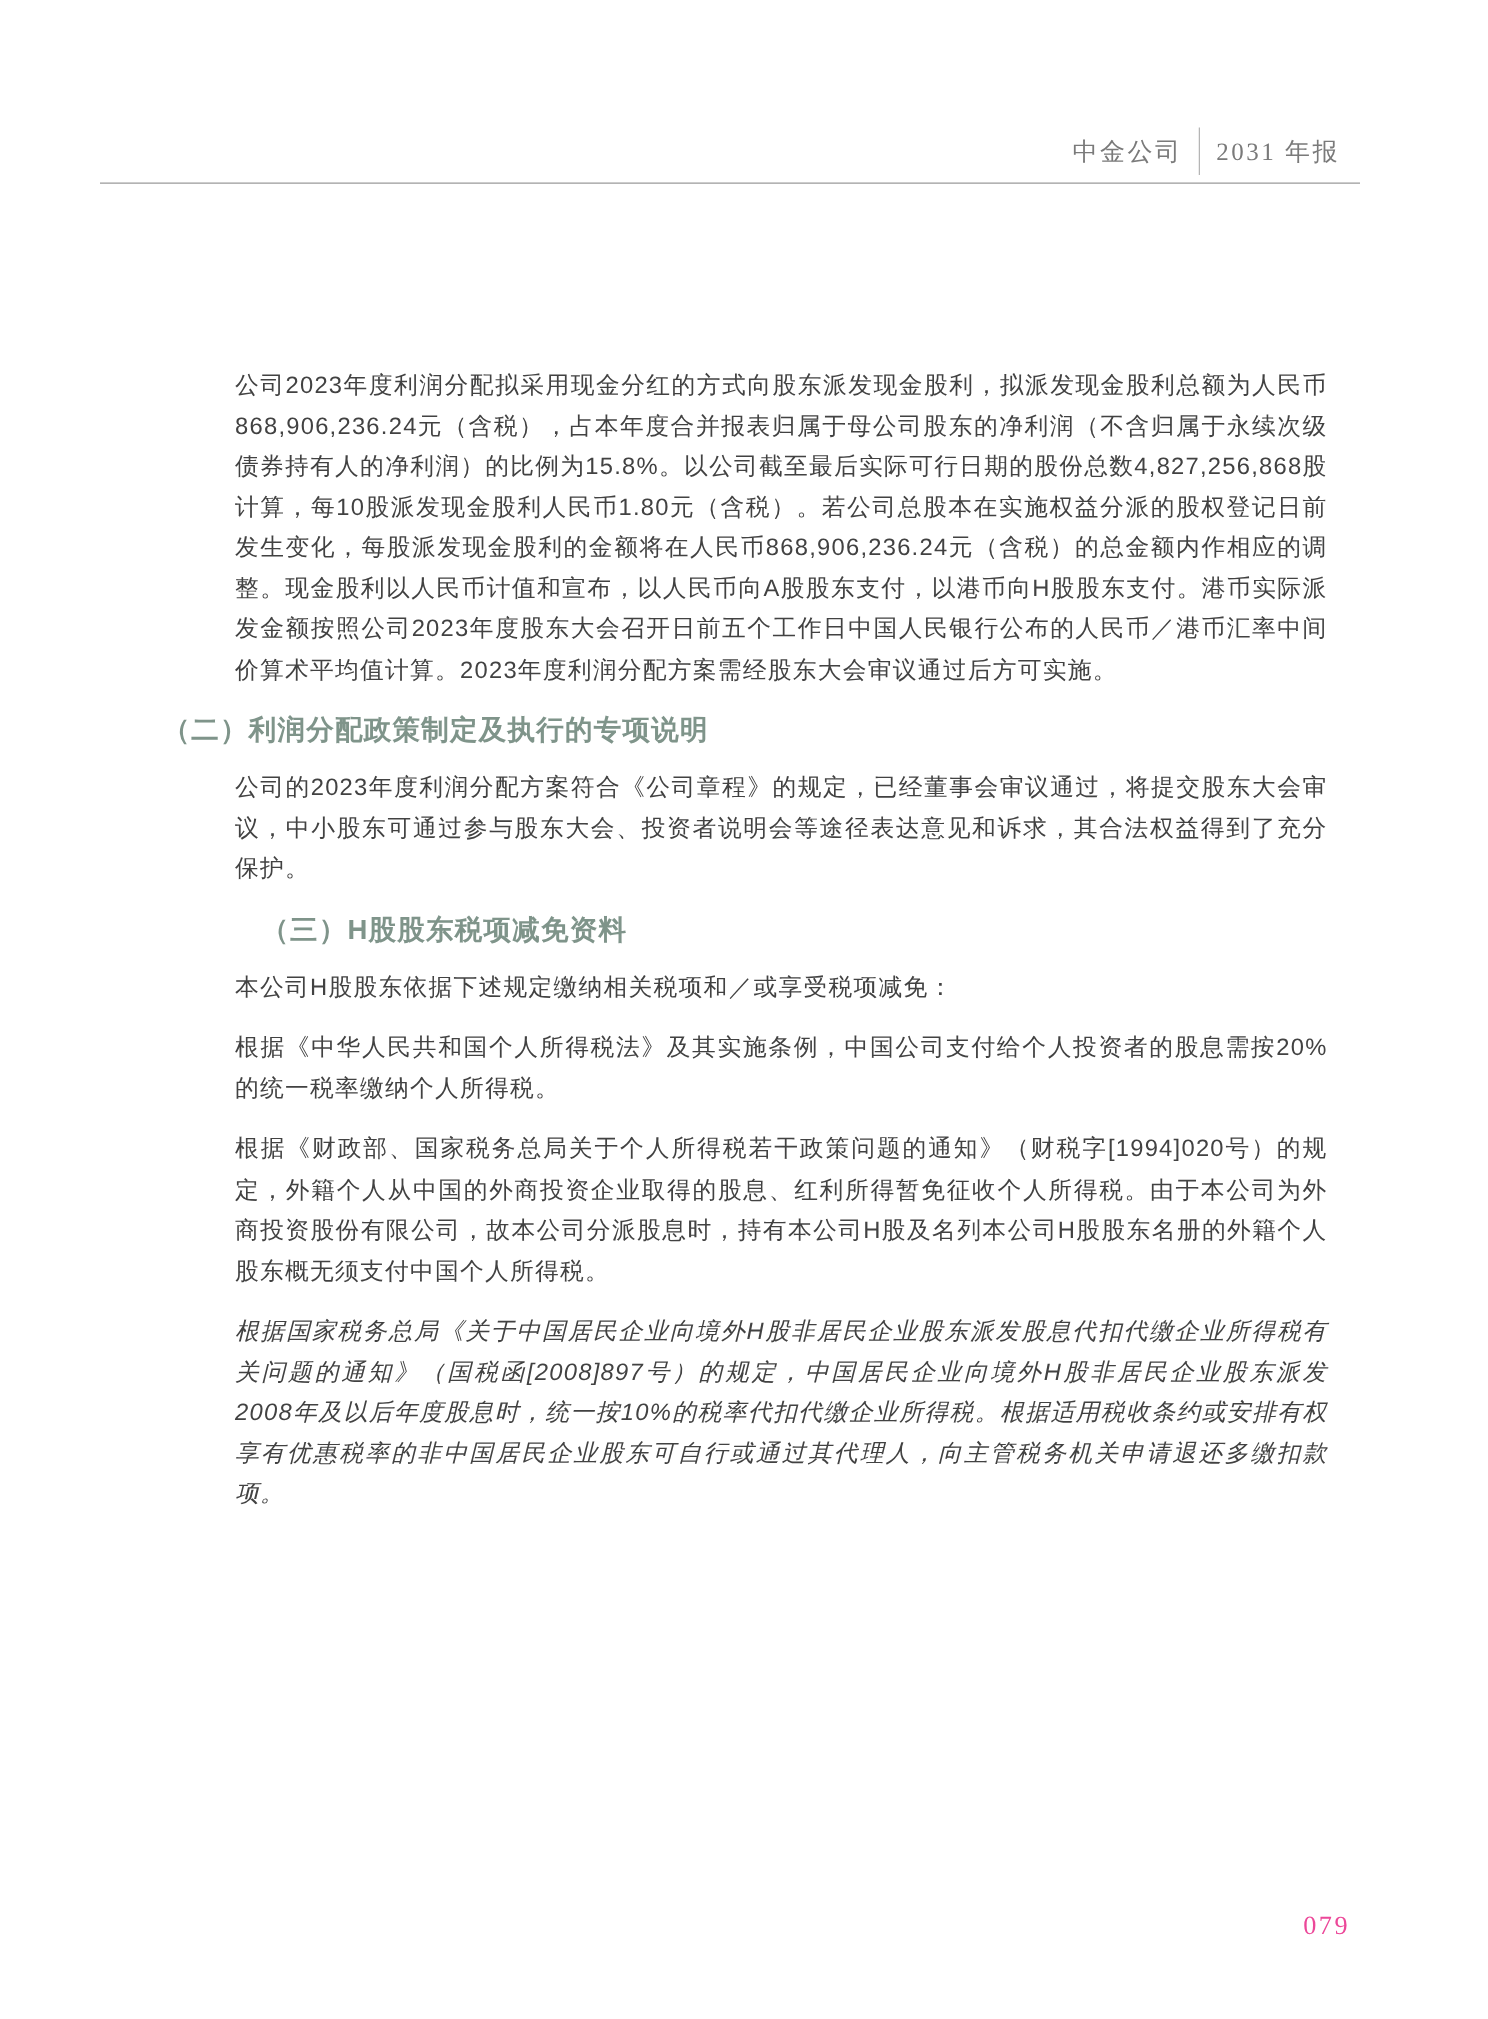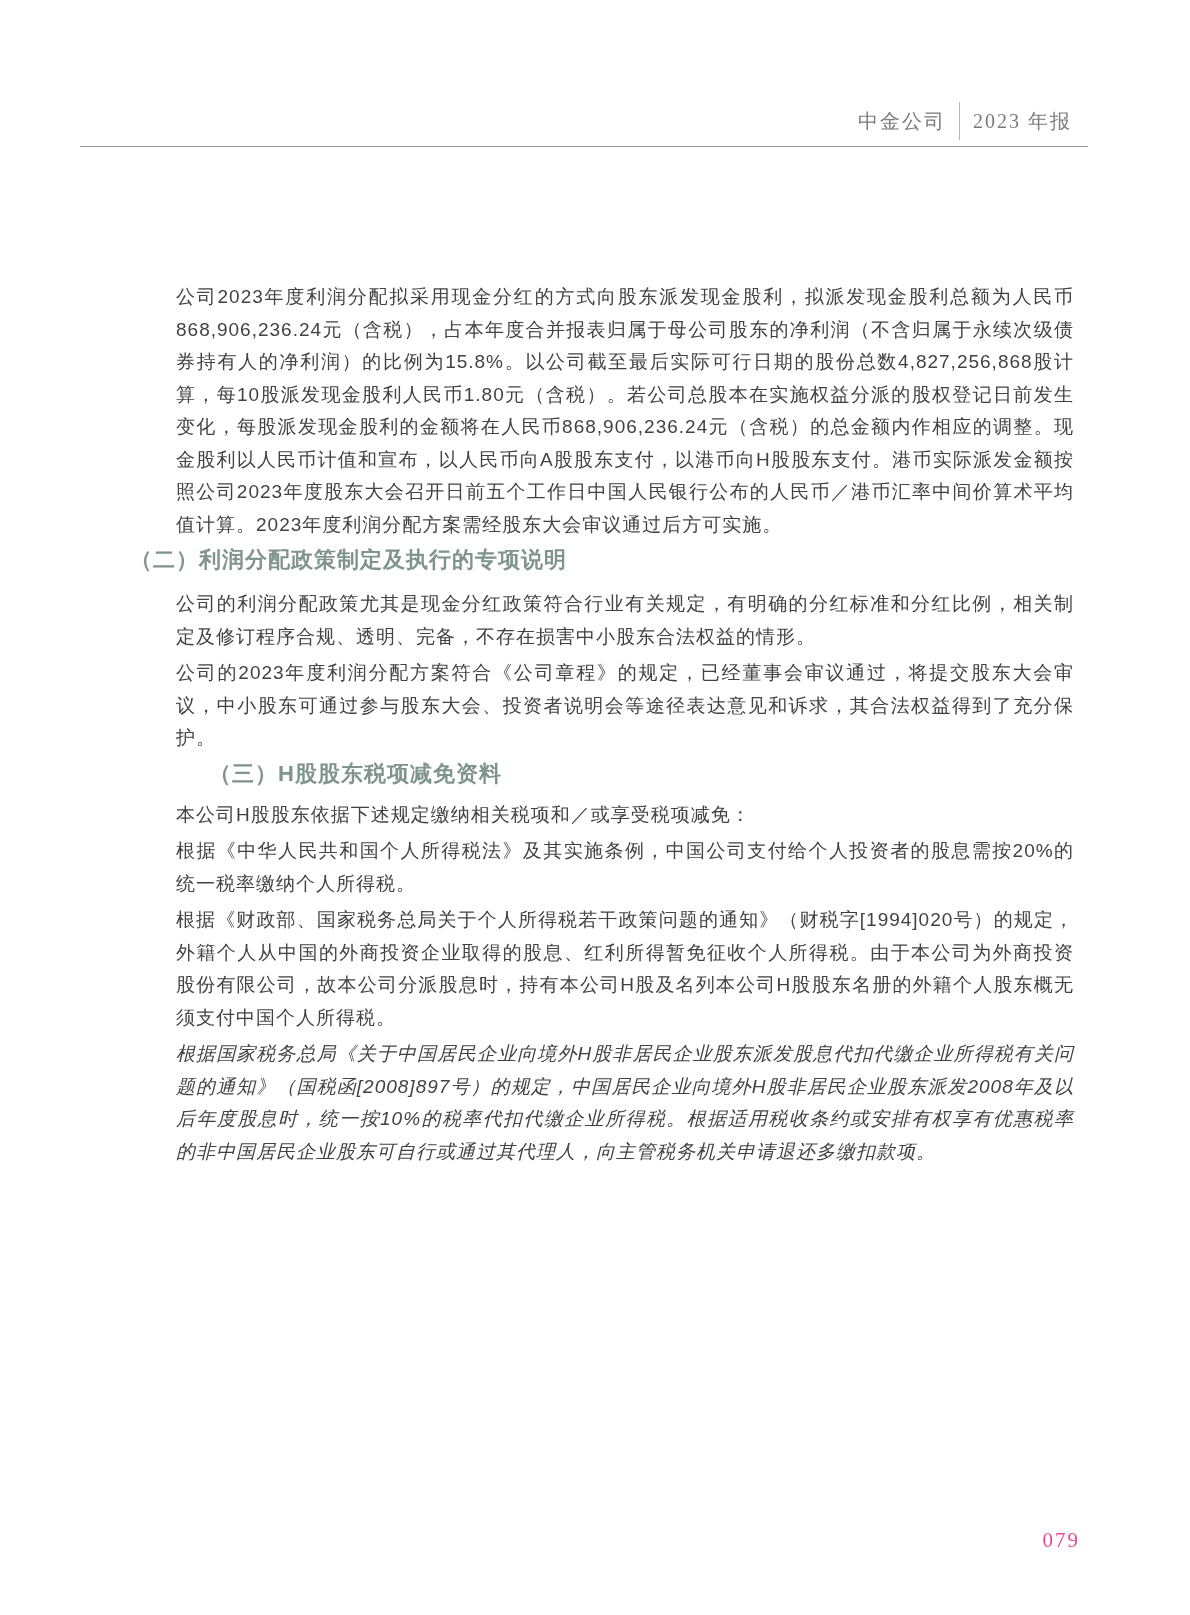--- a/index.html
+++ b/index.html
@@ -43,21 +43,21 @@
     position: absolute;
     left: 172px;
     top: 277px;
     width: 906px;
     color: #424242;
     font-size: 19px;
     line-height: 32.5px;
     letter-spacing: 1px;
     text-align: justify;
   }
-  .content p { margin: 4px; }
+  .content p { margin: 16px; }
   .p1 { margin-bottom: 29px; }
   .p2 { margin-bottom: 28px; }
   .p3 { margin-bottom: 32px; }
   .p4 { margin-bottom: 35px; }
   .p5 { margin-bottom: 30px; }
   .p6 { margin-bottom: 32px; }
   .p7 { margin-bottom: 32px; }
   .p8 { margin-bottom: 0; font-style: italic; }
   .sec-h {
     margin: 0 0 13px -42px;
@@ -82,28 +82,27 @@
   }
 </style>
 </head>
 <body>
 
 <div class="page">
 
   <div class="hdr">
     <span>中金公司</span>
     <span class="vline"></span>
-    <span>2023 年报</span>
+    <span>2031 年报</span>
   </div>
   <div class="hdr-rule"></div>
 
   <div class="content">
     <p class="p1">公司2023年度利润分配拟采用现金分红的方式向股东派发现金股利，拟派发现金股利总额为人民币868,906,236.24元（含税），占本年度合并报表归属于母公司股东的净利润（不含归属于永续次级债券持有人的净利润）的比例为15.8%。以公司截至最后实际可行日期的股份总数4,827,256,868股计算，每10股派发现金股利人民币1.80元（含税）。若公司总股本在实施权益分派的股权登记日前发生变化，每股派发现金股利的金额将在人民币868,906,236.24元（含税）的总金额内作相应的调整。现金股利以人民币计值和宣布，以人民币向A股股东支付，以港币向H股股东支付。港币实际派发金额按照公司2023年度股东大会召开日前五个工作日中国人民银行公布的人民币／港币汇率中间价算术平均值计算。2023年度利润分配方案需经股东大会审议通过后方可实施。</p>
     <div class="sec-h h2">（二）利润分配政策制定及执行的专项说明</div>
-    <p class="p3">公司的利润分配政策尤其是现金分红政策符合行业有关规定，有明确的分红标准和分红比例，相关制定及修订程序合规、透明、完备，不存在损害中小股东合法权益的情形。</p>
     <p class="p4">公司的2023年度利润分配方案符合《公司章程》的规定，已经董事会审议通过，将提交股东大会审议，中小股东可通过参与股东大会、投资者说明会等途径表达意见和诉求，其合法权益得到了充分保护。</p>
     <div class="sec-h h3">（三）H股股东税项减免资料</div>
     <p class="p5">本公司H股股东依据下述规定缴纳相关税项和／或享受税项减免：</p>
     <p class="p6">根据《中华人民共和国个人所得税法》及其实施条例，中国公司支付给个人投资者的股息需按20%的统一税率缴纳个人所得税。</p>
     <p class="p7">根据《财政部、国家税务总局关于个人所得税若干政策问题的通知》（财税字[1994]020号）的规定，外籍个人从中国的外商投资企业取得的股息、红利所得暂免征收个人所得税。由于本公司为外商投资股份有限公司，故本公司分派股息时，持有本公司H股及名列本公司H股股东名册的外籍个人股东概无须支付中国个人所得税。</p>
     <p class="p8">根据国家税务总局《关于中国居民企业向境外H股非居民企业股东派发股息代扣代缴企业所得税有关问题的通知》（国税函[2008]897号）的规定，中国居民企业向境外H股非居民企业股东派发2008年及以后年度股息时，统一按10%的税率代扣代缴企业所得税。根据适用税收条约或安排有权享有优惠税率的非中国居民企业股东可自行或通过其代理人，向主管税务机关申请退还多缴扣款项。</p>
   </div>
 
   <div class="pageno">079</div>
 

